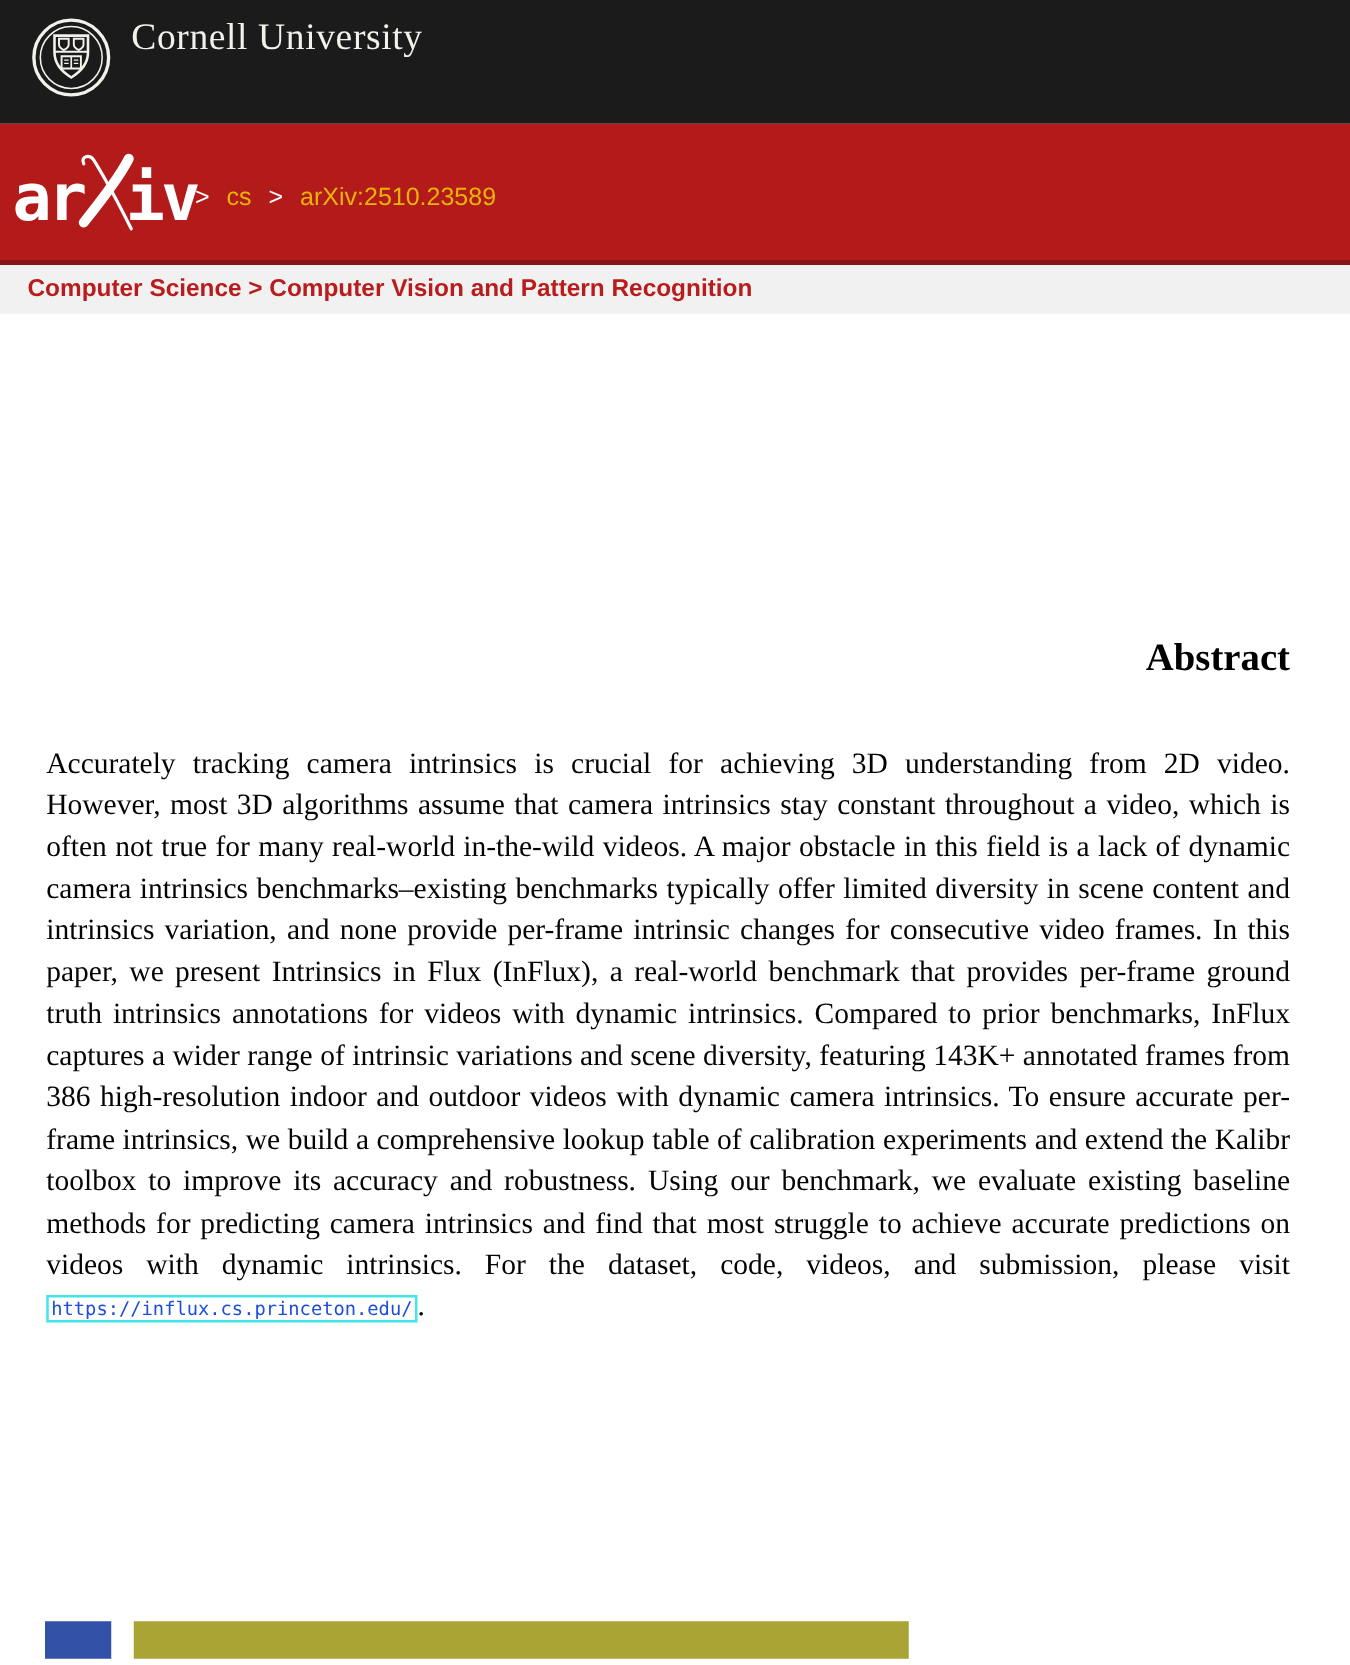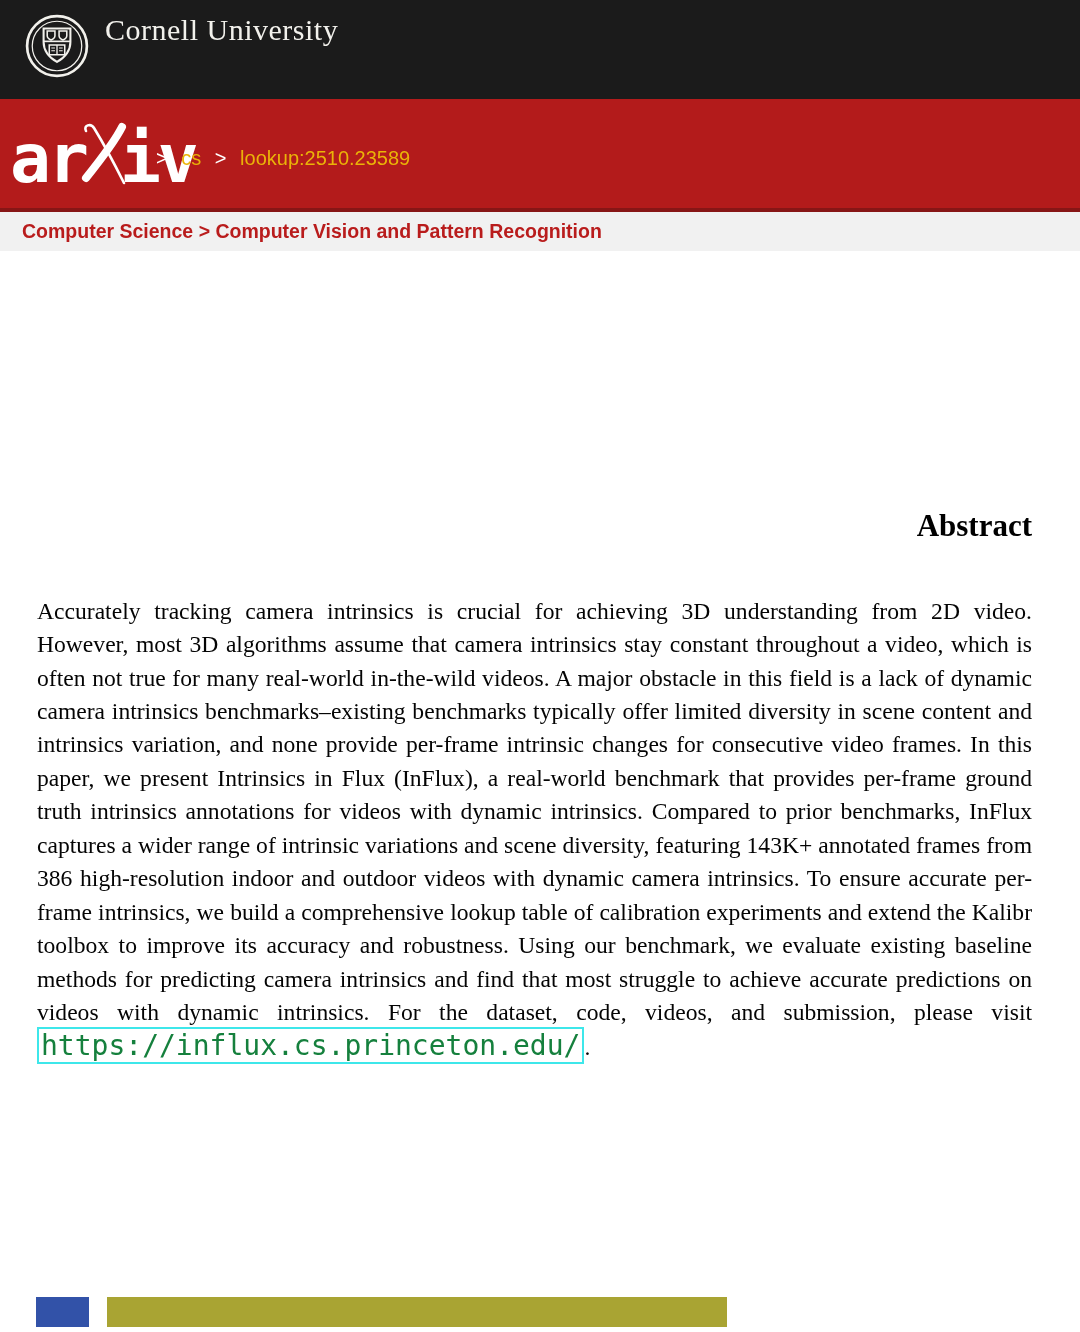--- a/index.html
+++ b/index.html
@@ -29,21 +29,21 @@
     position:absolute; top:99px; left:0; width:100%; height:109px;
     background:#b31b1b; border-bottom:4px solid #871616;
   }
   .arxiv-logo {
     position:absolute; left:10px; top:22px; height:64px;
     display:flex; align-items:flex-start;
     color:#ffffff; text-decoration:none; cursor:pointer;
   }
   .arxiv-logo .glyph {
     font-family:"DejaVu Sans Mono", monospace;
-    font-weight:bold; font-size:68px; line-height:52px; color:#ffffff;
+    font-weight:bold; font-size:52px; line-height:52px; color:#ffffff;
   }
   .arxiv-logo .glyph.ar { margin-top:12px; letter-spacing:-3px; }
   .arxiv-logo .glyph.iv { margin-top:12px; letter-spacing:-3px; margin-left:-4px; }
   .chi-svg { display:block; margin:0 -4px 0 -6px; }
   .banner-breadcrumb {
     position:absolute; left:148px; top:48px;
     font-family:"Liberation Sans", sans-serif;
     font-size:20px; color:#ffffff; white-space:nowrap;
   }
   .banner-breadcrumb a { color:#eab308; text-decoration:none; cursor:pointer; }
@@ -67,21 +67,21 @@
     font-family:"Liberation Serif", serif; color:#000000;
   }
   .abstract-text {
     position:absolute; top:571px; left:37px; width:995px;
     font-family:"Liberation Serif", serif;
     font-size:23.6px; line-height:33.45px;
     text-align:justify; color:#040404;
   }
   .url-box {
     font-family:"DejaVu Sans Mono", monospace;
-    font-size:28px; color:#15803d; text-decoration:none;
+    font-size:15px; color:#1d4ed8; text-decoration:none;
     border:2px solid #3ee7ea; padding:0 2px;
     white-space:nowrap; cursor:pointer;
   }
 
   
   .cutoff-blue {
     position:absolute; left:36px; top:1297px; width:53px; height:30px;
     background:#3252a8;
   }
   .cutoff-olive {
@@ -121,21 +121,21 @@
           <path d="M42,6 C34,22 18,42 6,57" fill="none" stroke="#ffffff" stroke-width="8" stroke-linecap="round"></path>
           <path d="M6,10 c-3,-6 5,-8 8,-3 C22,20 36,46 44,62" fill="none" stroke="#ffffff" stroke-width="2.6" stroke-linecap="round"></path>
         </svg>
       </span>
       <span class="glyph iv">iv</span>
     </a>
     <div class="banner-breadcrumb">
       <span class="sep">&gt;</span>
       <a>cs</a>
       <span class="sep">&gt;</span>
-      <a>lookup:2510.23589</a>
+      <a>arXiv:2510.23589</a>
     </div>
   </div>
 
   <div class="subject-bar">
     <div class="subject-text">Computer Science &gt; Computer Vision and Pattern Recognition</div>
   </div>
 
   <h1 class="abstract-heading">Abstract</h1>
 
   <p class="abstract-text">

